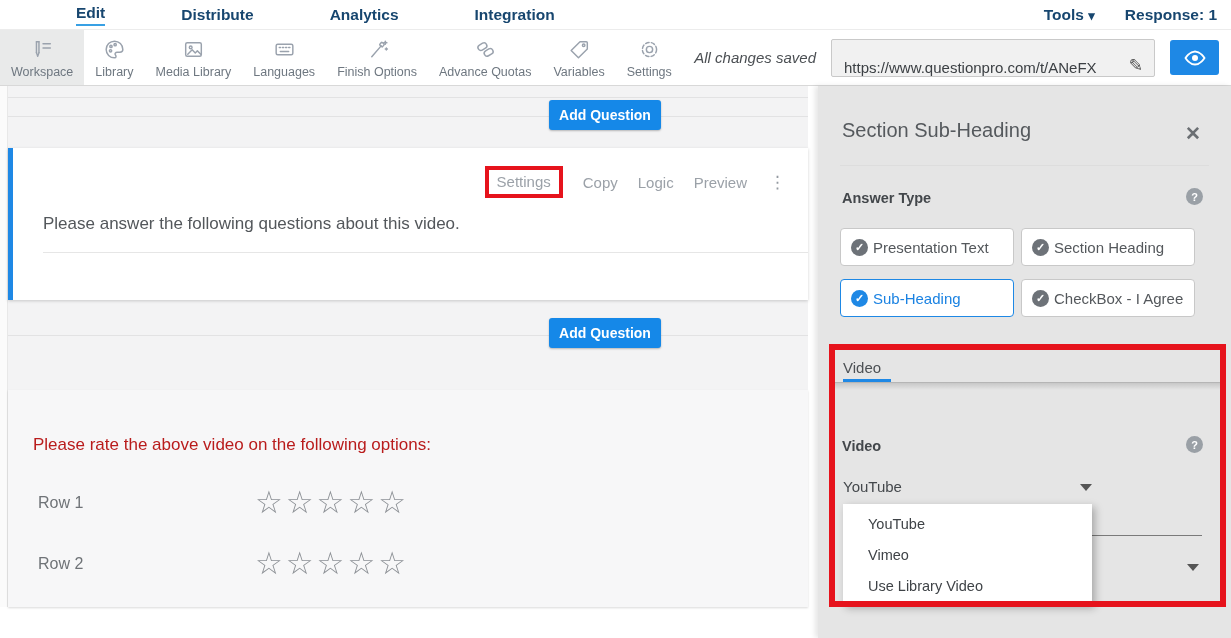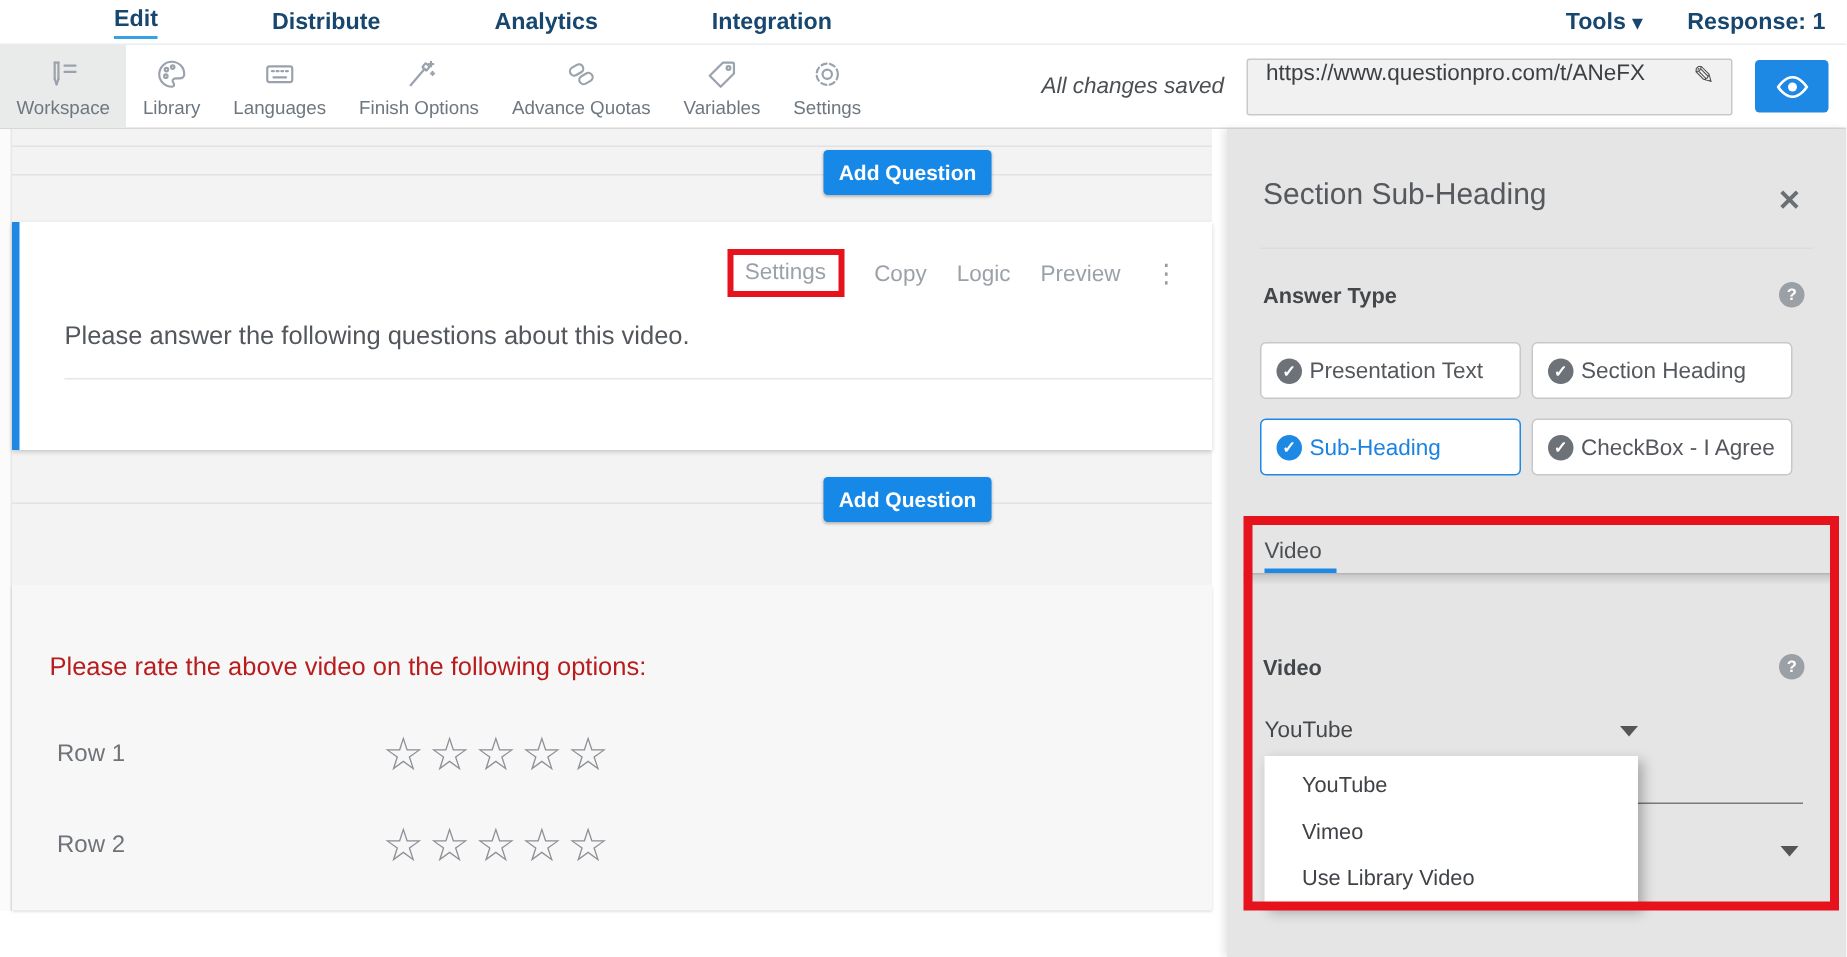--- a/index.html
+++ b/index.html
@@ -21,21 +21,21 @@
              border-bottom:1px solid #d8d8d8; display:flex; align-items:stretch; }
   .tool-item { display:flex; flex-direction:column; align-items:center; justify-content:center;
                padding:0 11px; cursor:pointer; }
   .tool-item.selected { background:#e9eaea;justify-content:center; }
   .tool-item svg { width:25px; height:25px; stroke:#9aa2ad; fill:none; stroke-width:1.4;
                    stroke-linecap:round; stroke-linejoin:round; }
   .tool-label { font-size:12.5px; color:#6e7780; margin-top:3px; white-space:nowrap; }
   .save-status { margin-left:auto; align-self:center; font-style:italic; font-size:15px;
                  color:#4b4f53; margin-right:15px; white-space:nowrap; }
   .url-box { align-self:center; width:324px; height:38px; background:#f1f1f1; border:1px solid #c9c9c9;
-             border-radius:2px; display:flex; align-items:flex-start; overflow:hidden; }
+             border-radius:2px; display:flex; align-items:flex-end; overflow:hidden; }
   .url-text { flex:1; font-size:15px; color:#3c4044; padding-left:12px; white-space:nowrap; overflow:hidden; }
   .pencil { font-size:17px; color:#4c4c4c; padding:0 11px; cursor:pointer; }
   .eye-btn { align-self:center; width:49px; height:35px; background:#1e88e5; border-radius:3px;
              margin:0 12px 0 15px; display:flex; align-items:center; justify-content:center; cursor:pointer; }
 
   
   .canvas { position:absolute; top:86px; left:0; width:808px; height:521px; background:#f3f3f4; }
   .gutter { position:absolute; top:0; left:0; bottom:0; width:8px; background:#fbfbfb; border-right:1px solid #e8e8e8; }
   .hline { position:absolute; left:8px; right:0; height:1px; background:#e2e2e3; }
   .addq { position:absolute; left:549px; width:112px; height:30px; background:#1588e8; color:#fff;
@@ -132,20 +132,28 @@
     <svg viewBox="0 0 24 24">
       <path d="M12 4 a8 8 0 1 0 0 16 c2 0 1.6-2 .8-3 c-.8-1 .2-2.4 1.7-2.4 h2.6 c1.7 0 2.9-1.2 2.9-2.6 C20 7.4 16.4 4 12 4 z"></path>
       <circle cx="8.6" cy="9" r="1.1"></circle>
         <circle cx="12.6" cy="7.4" r="1.1"></circle>
         <circle cx="8.2" cy="13.2" r="1.1"></circle>
     </svg>
     <div class="tool-label">Library</div>
   </div>
   <div class="tool-item">
     <svg viewBox="0 0 24 24">
+      <rect x="4.5" y="5.5" width="15" height="13" rx="1.5"></rect>
+      <circle cx="9.3" cy="10" r="1.3"></circle>
+        <path d="M6.5 16.5 l4.2-4.2 3 3 2-2 3.3 3.2"></path>
+    </svg>
+    <div class="tool-label">Media Library</div>
+  </div>
+  <div class="tool-item">
+    <svg viewBox="0 0 24 24">
       <rect x="4" y="7" width="16" height="10" rx="1.5"></rect>
       <line x1="7" y1="10" x2="8.2" y2="10"></line>
         <line x1="10" y1="10" x2="11.2" y2="10"></line>
         <line x1="13" y1="10" x2="14.2" y2="10"></line>
         <line x1="16" y1="10" x2="17.2" y2="10"></line>
       <line x1="8" y1="14" x2="16" y2="14"></line>
     </svg>
     <div class="tool-label">Languages</div>
   </div>
   <div class="tool-item">

